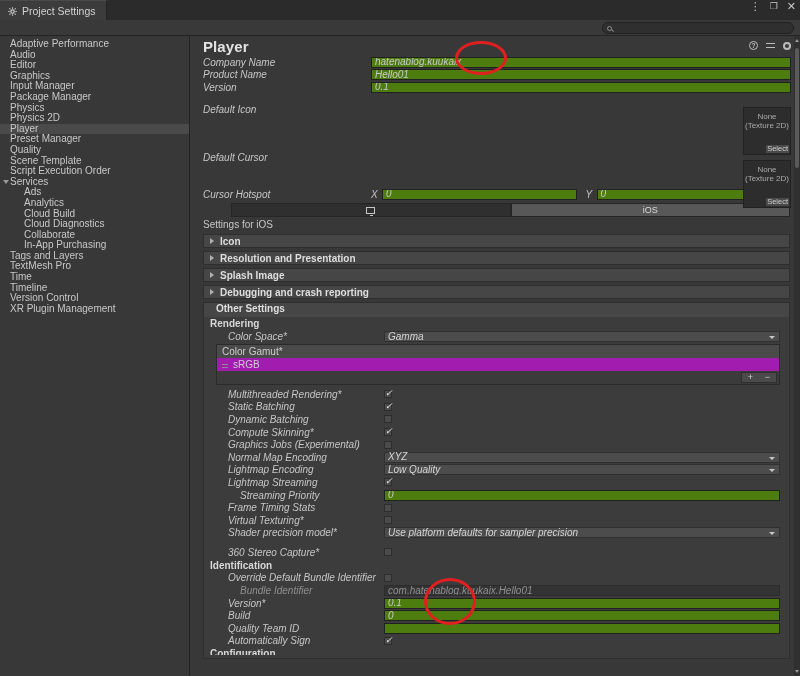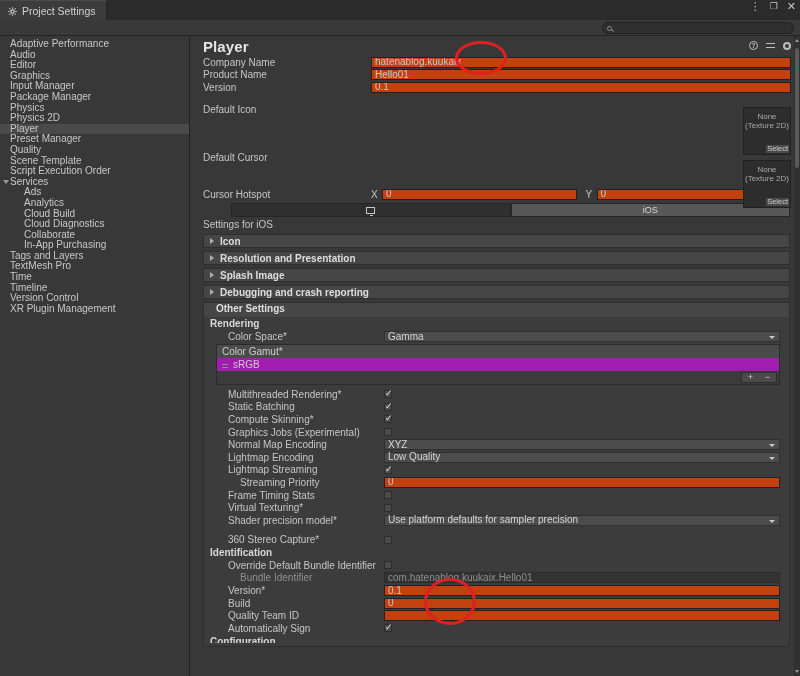--- a/index.html
+++ b/index.html
@@ -104,26 +104,26 @@
   .ic-preset::before, .ic-preset::after {
     content:""; position:absolute; left:0; width:9px; height:1.2px; background:#bdbdbd;
   }
   .ic-preset::before { top:2px; }
   .ic-preset::after  { top:6px; }
   .ic-gear {
     border-radius:50%; border:2px solid #bdbdbd; width:8px; height:8px;
   }
 
   
-  .row { display:flex; align-items:center; height:12.6px; padding-left:12px; }
+  .row { display:flex; align-items:center; height:12.6px; padding-left:12px;font-style:italic; }
   .row .lbl { width:168px; font-size:10px; color:#c6c6c6; flex:none; }
   .row .lbl.ind { padding-left:12px; width:168px; }
   .row .lbl.ind2 { padding-left:24px; width:168px; }
   .field {
-    flex:1; height:11px; background:#c2410c; border:1px solid #212121;
+    flex:1; height:11px; background:#4d7c0f; border:1px solid #212121;
     color:#c9c9c9; font-size:10px; line-height:10px; padding:0 3px;
     display:flex; align-items:center; margin-right:9px;
     overflow:hidden; white-space:nowrap;
   }
   .field.dim { color:#8f8f8f; background:#333333; border-color:#2c2c2c;}
 
   .dropdown {
     flex:1; height:11px; background:#4c4c4c; border:1px solid #303030;
     color:#d5d5d5; font-size:10px; line-height:10px; padding:0 3px;
     display:flex; align-items:center; margin-right:9px; position:relative;
@@ -511,20 +511,24 @@
     <div id="other-rows" style="margin-top:3px;">
         <div class="row">
           <div class="lbl ind">Multithreaded Rendering*</div>
           <div class="chk on"></div>
         </div>
         <div class="row">
           <div class="lbl ind">Static Batching</div>
           <div class="chk on"></div>
         </div>
         <div class="row">
+          <div class="lbl ind">Dynamic Batching</div>
+          <div class="chk"></div>
+        </div>
+        <div class="row">
           <div class="lbl ind">Compute Skinning*</div>
           <div class="chk on"></div>
         </div>
         <div class="row">
           <div class="lbl ind">Graphics Jobs (Experimental)</div>
           <div class="chk"></div>
         </div>
         <div class="row">
           <div class="lbl ind">Normal Map Encoding</div>
           <div class="dropdown">

